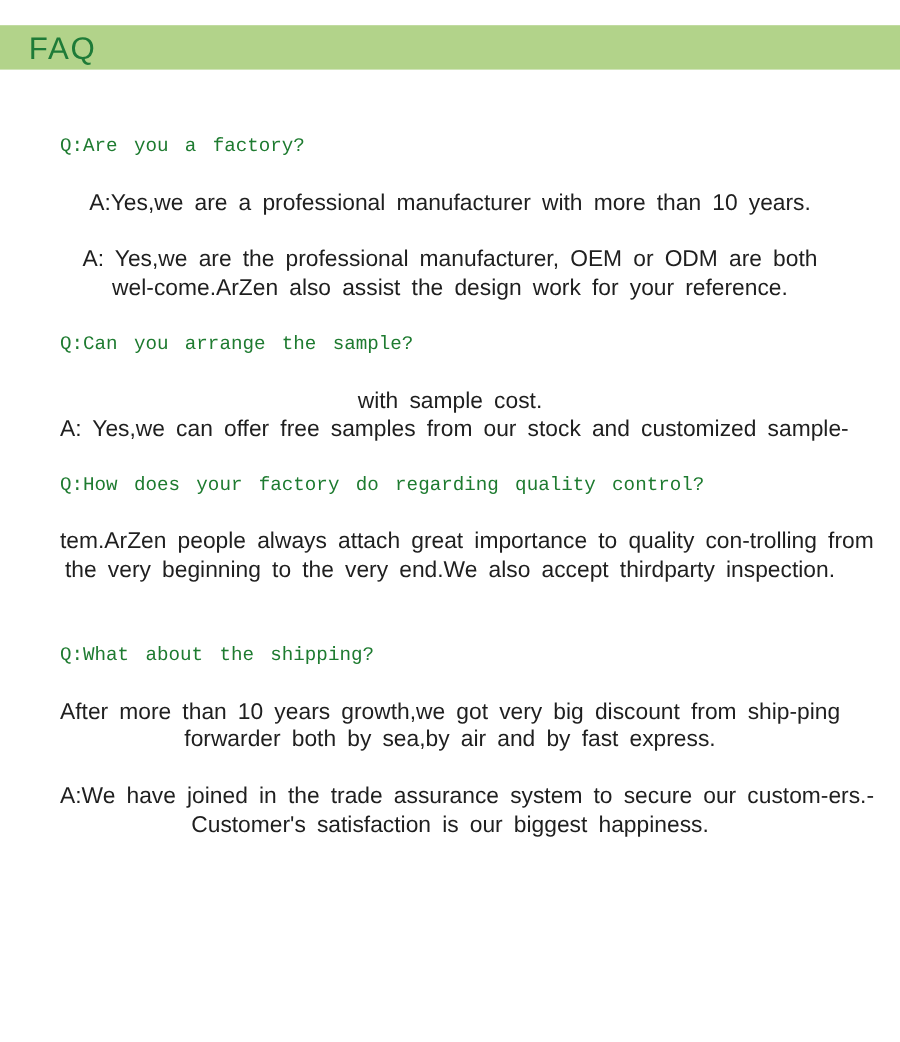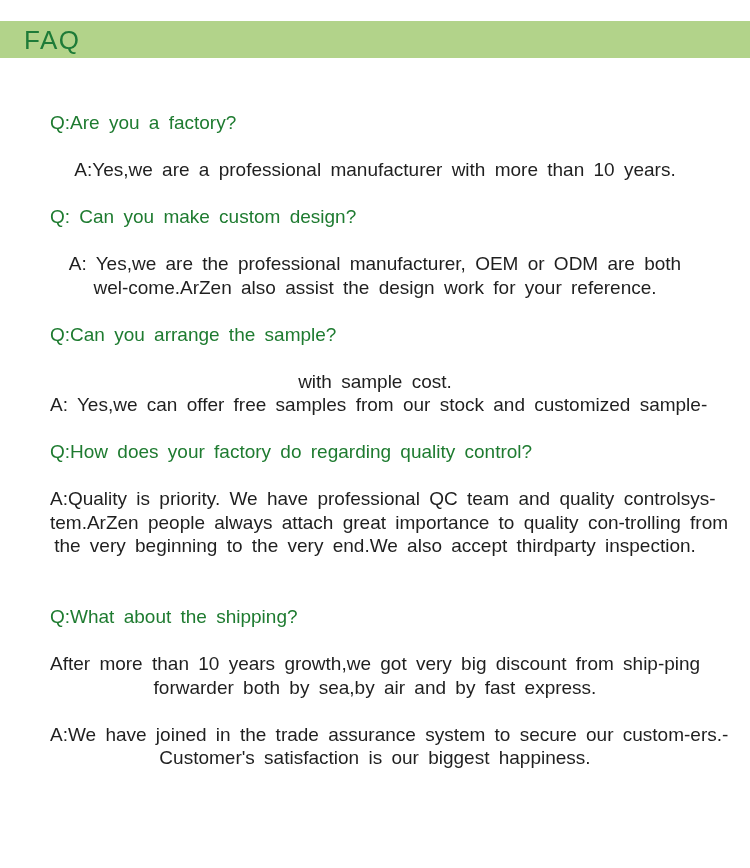--- a/index.html
+++ b/index.html
@@ -36,25 +36,26 @@
     letter-spacing: 1.5px;
     line-height: 1;
   }
   .faq-content {
     padding: 53px 50px 0 50px;
   }
   .qa-item { margin: 0; }
   .qa-item.extra-gap { padding-top: 24px; }
   .question {
     color: var(--q-green);
-    font-size: 19px;
+    font-size: 16px;
     line-height: 23.5px;
     word-spacing: 4px;
     white-space: nowrap;
     margin: 0 0 23.5px 0;
+    font-family: Liberation Mono, monospace;
   }
   .answer { margin: 0 0 23.5px 0; }
   .ans-line {
     color: var(--a-dark);
     font-size: 19px;
     line-height: 23.5px;
     word-spacing: 4px;
     white-space: nowrap;
     text-align: center;
   }
@@ -67,37 +68,35 @@
 </div>
 
 <div class="faq-content" id="faq-content">
     <div class="qa-item">
       <div class="question">Q:Are you a factory?</div>
       <div class="answer">
         <div class="ans-line">A:Yes,we are a professional manufacturer with more than 10 years.</div>
       </div>
     </div>
     <div class="qa-item">
-      <div class="question">Q: Can you make custom design?</div>
       <div class="answer">
         <div class="ans-line">A: Yes,we are the professional manufacturer, OEM or ODM are both</div>
         <div class="ans-line">wel-come.ArZen also assist the design work for your reference.</div>
       </div>
     </div>
     <div class="qa-item">
       <div class="question">Q:Can you arrange the sample?</div>
       <div class="answer">
         <div class="ans-line">with sample cost.</div>
         <div class="ans-line">A: Yes,we can offer free samples from our stock and customized sample-</div>
       </div>
     </div>
     <div class="qa-item">
       <div class="question">Q:How does your factory do regarding quality control?</div>
       <div class="answer">
-        <div class="ans-line">A:Quality is priority. We have professional QC team and quality controlsys-</div>
         <div class="ans-line">tem.ArZen people always attach great importance to quality con-trolling from</div>
         <div class="ans-line">the very beginning to the very end.We also accept thirdparty inspection.</div>
       </div>
     </div>
     <div class="qa-item extra-gap">
       <div class="question">Q:What about the shipping?</div>
       <div class="answer">
         <div class="ans-line">After more than 10 years growth,we got very big discount from ship-ping</div>
         <div class="ans-line">forwarder both by sea,by air and by fast express.</div>
       </div>

